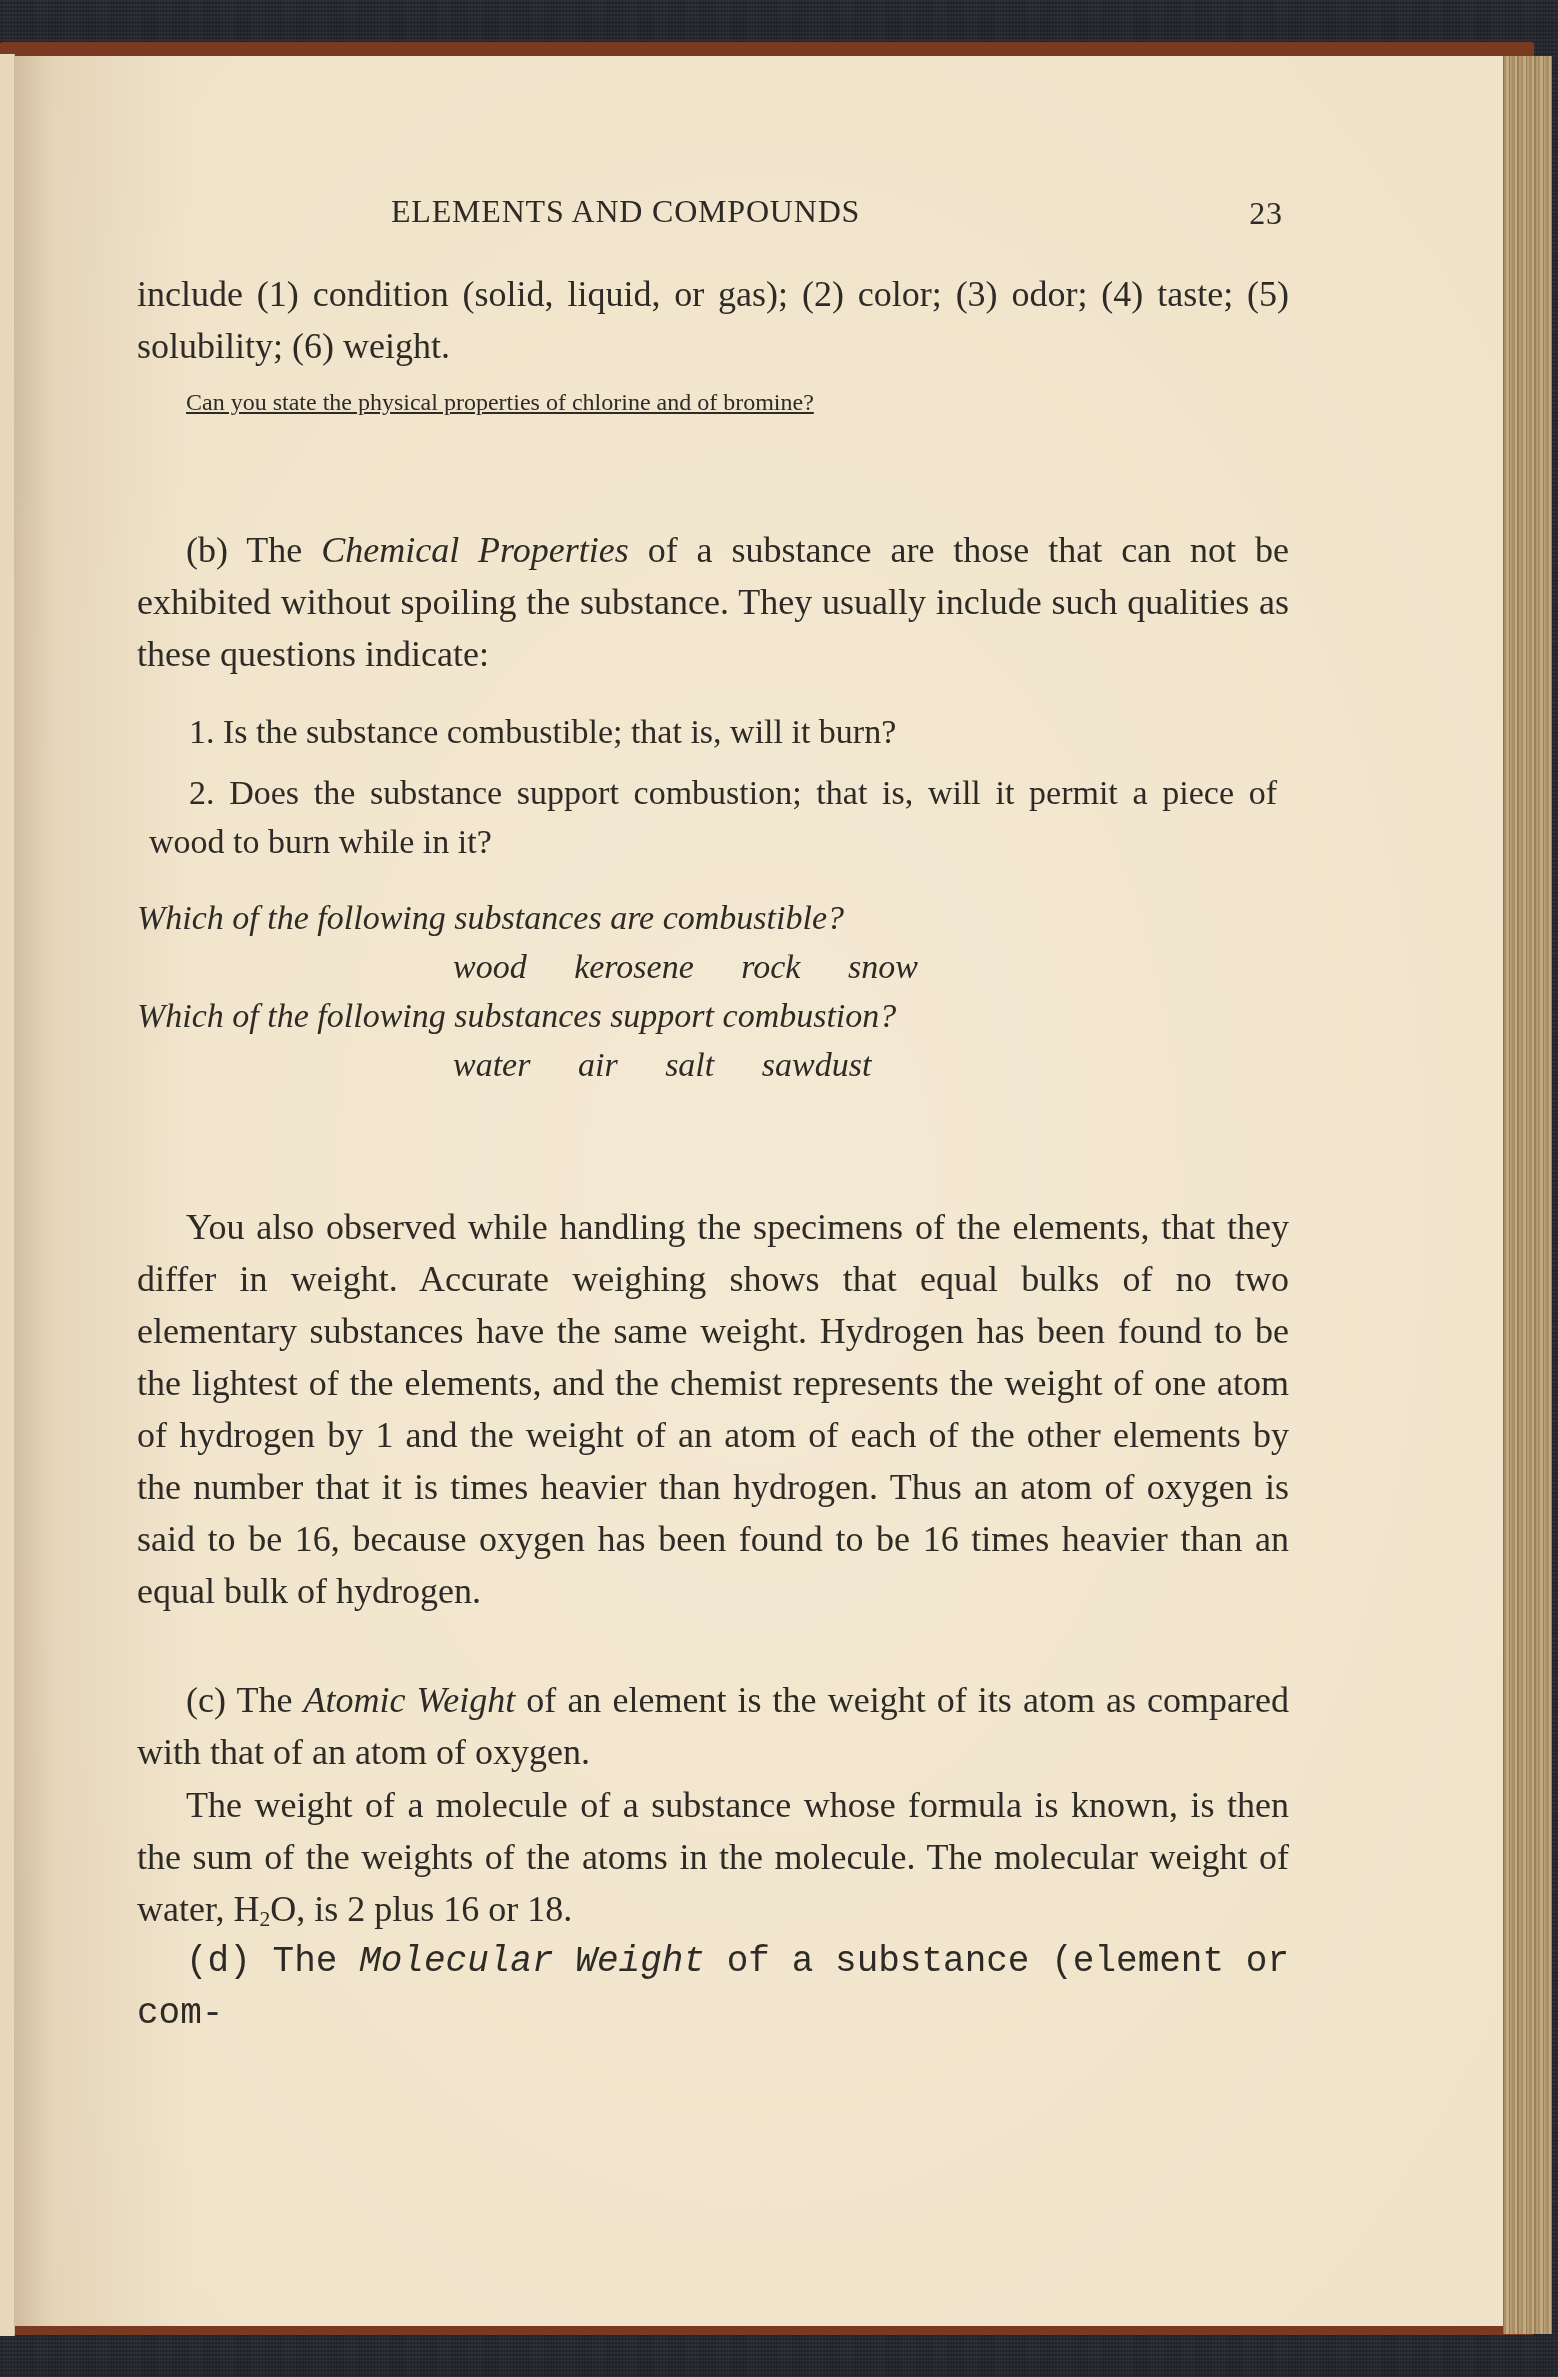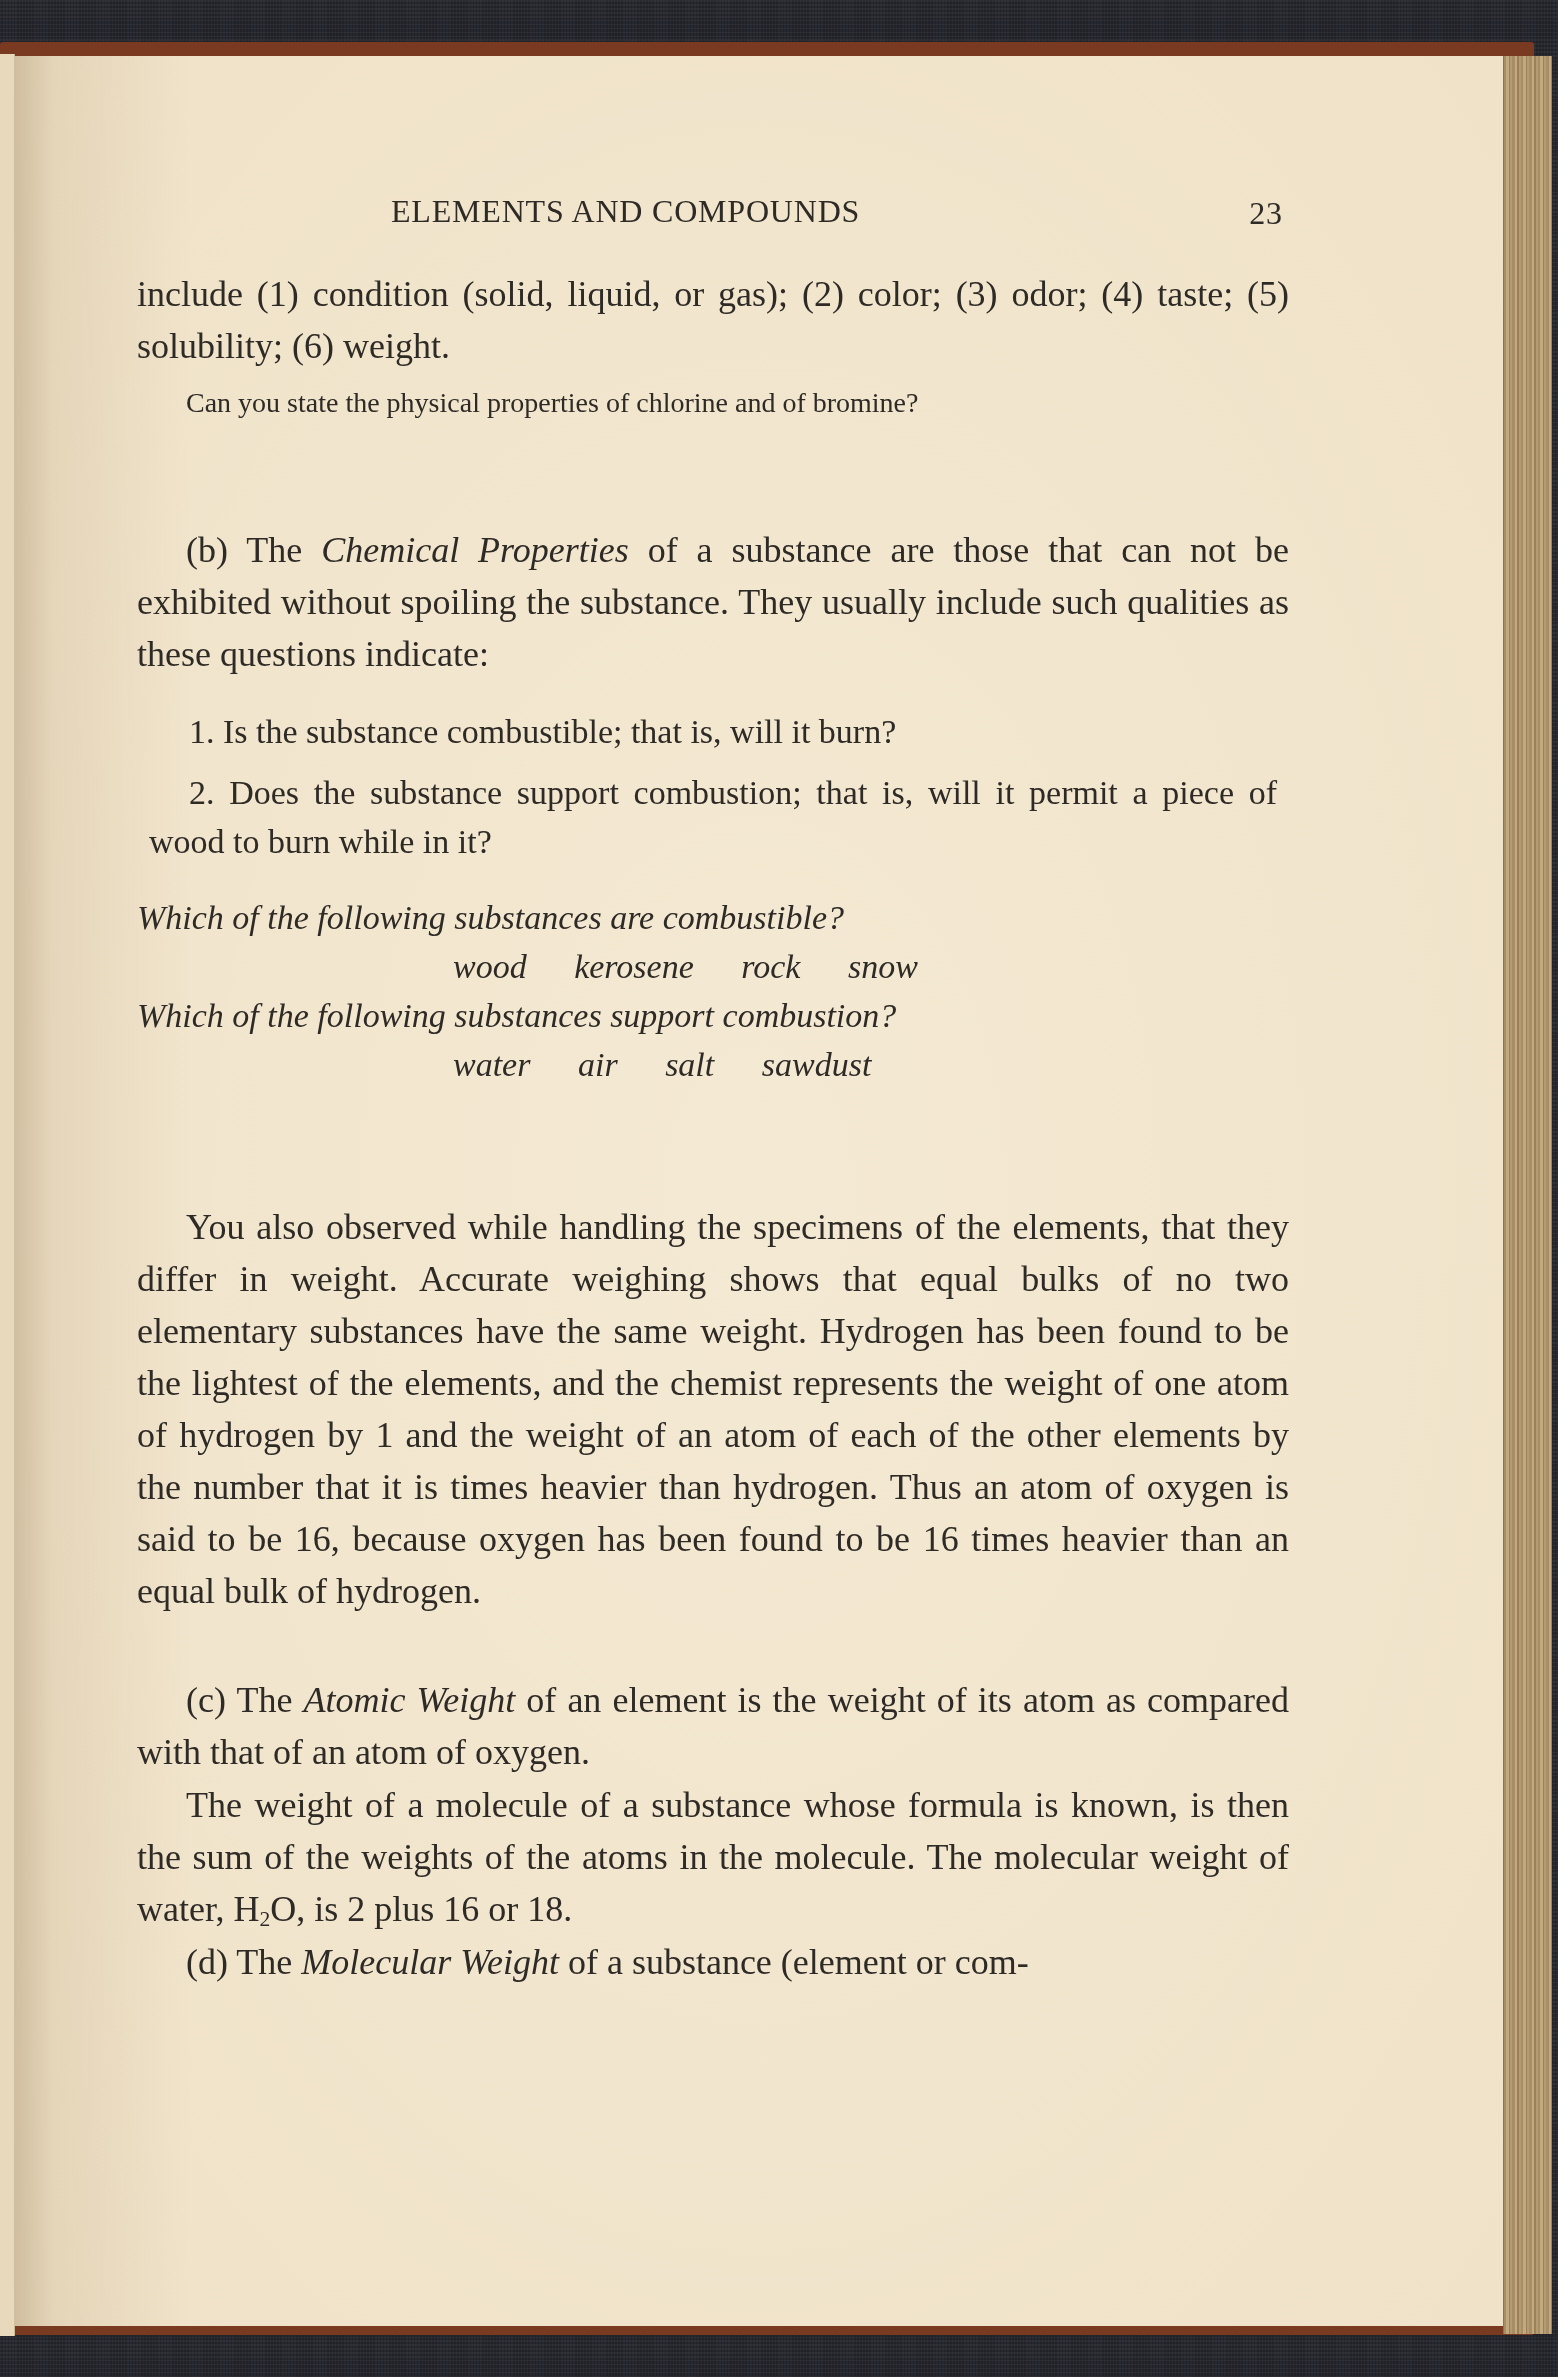--- a/index.html
+++ b/index.html
@@ -41,21 +41,21 @@
     }
     .running-head .title { position: absolute; left: 254px; top: 0; }
     .running-head .page-num { position: absolute; right: 6.2px; top: 1.5px; }
     .text { position: absolute; left: 0; width: 1152px; }
     .p { margin: 0; text-align: justify; }
     .indent { text-indent: 49px; }
     .last-left { text-align-last: left; }
     .list-item { margin: 12px; text-indent: 40px; text-align: justify; font-size: 34px; line-height: 49px; }
     .centered { margin: 0; padding-left: 316px; word-spacing: 39px; font-size: 34px; line-height: 49px; }
     .question { margin: 0; font-size: 34px; line-height: 49px; }
-    .small { font-size: 28px; line-height: 49px; }
+    .small { font-size: 24px; line-height: 49px; text-decoration: underline; }
     em { font-style: italic; }
     sub { font-size: 21.6px; vertical-align: -4.6px; line-height: 0; }
   </style>
 </head>
 <body>
 
 <div class="cover-edge"></div>
 <div class="left-page-sliver"></div>
 <div class="page"></div>
 <div class="page-block"></div>
@@ -95,17 +95,17 @@
   </div>
 
   <div class="text" style="top:1489px;">
     <p class="p indent last-left"><span>(c) The </span><em>Atomic Weight</em><span> of an element is the weight of its atom as compared with that of an atom of oxygen.</span></p>
   </div>
 
   <div class="text" style="top:1594px;">
     <p class="p indent last-left"><span>The weight of a molecule of a substance whose formula is known, is then the sum of the weights of the atoms in the molecule. The molecular weight of water, H</span><sub>2</sub><span>O, is 2 plus 16 or 18.</span></p>
   </div>
 
-  <div class="text" style="top:1751px;">
+  <div class="text" style="top:1751px;font-family:Liberation Mono, monospace;">
     <p class="p indent last-left"><span>(d) The </span><em>Molecular Weight</em><span> of a substance (element or com-</span></p>
   </div>
 </div>
 
 
 </body></html>

